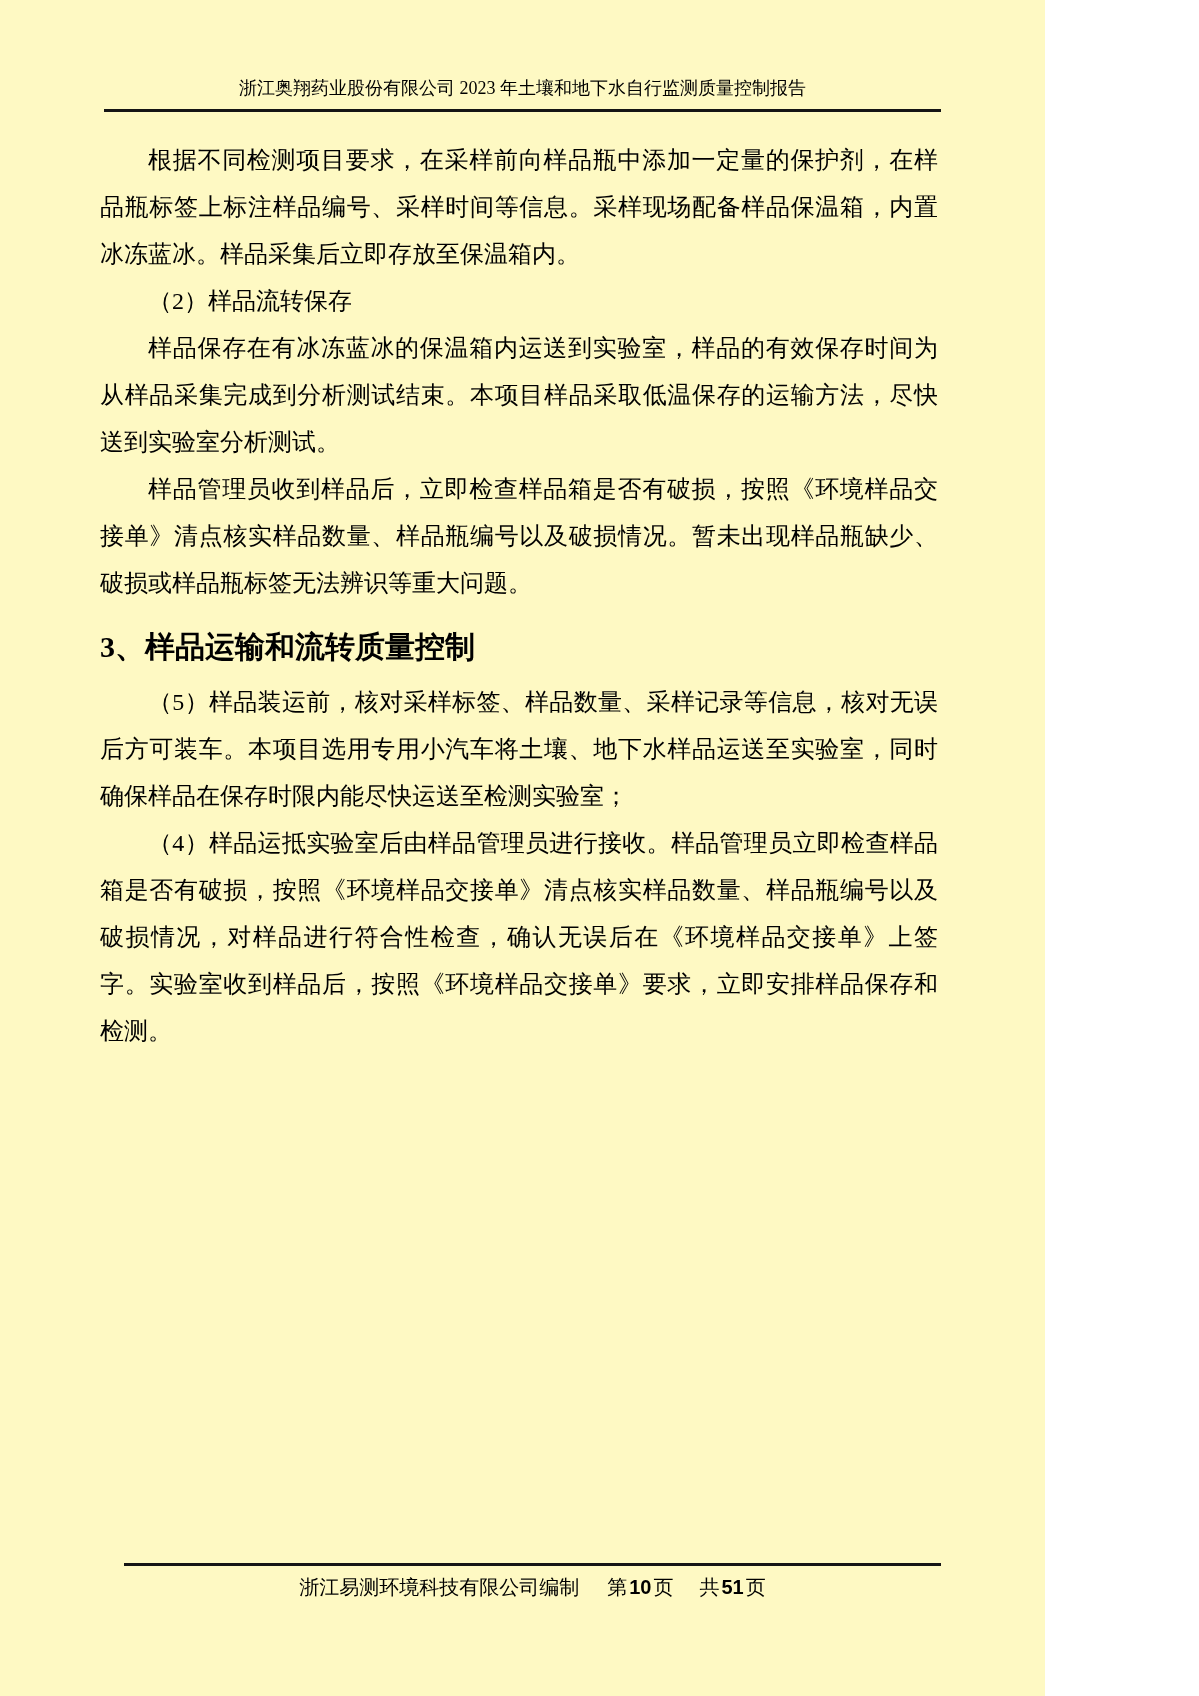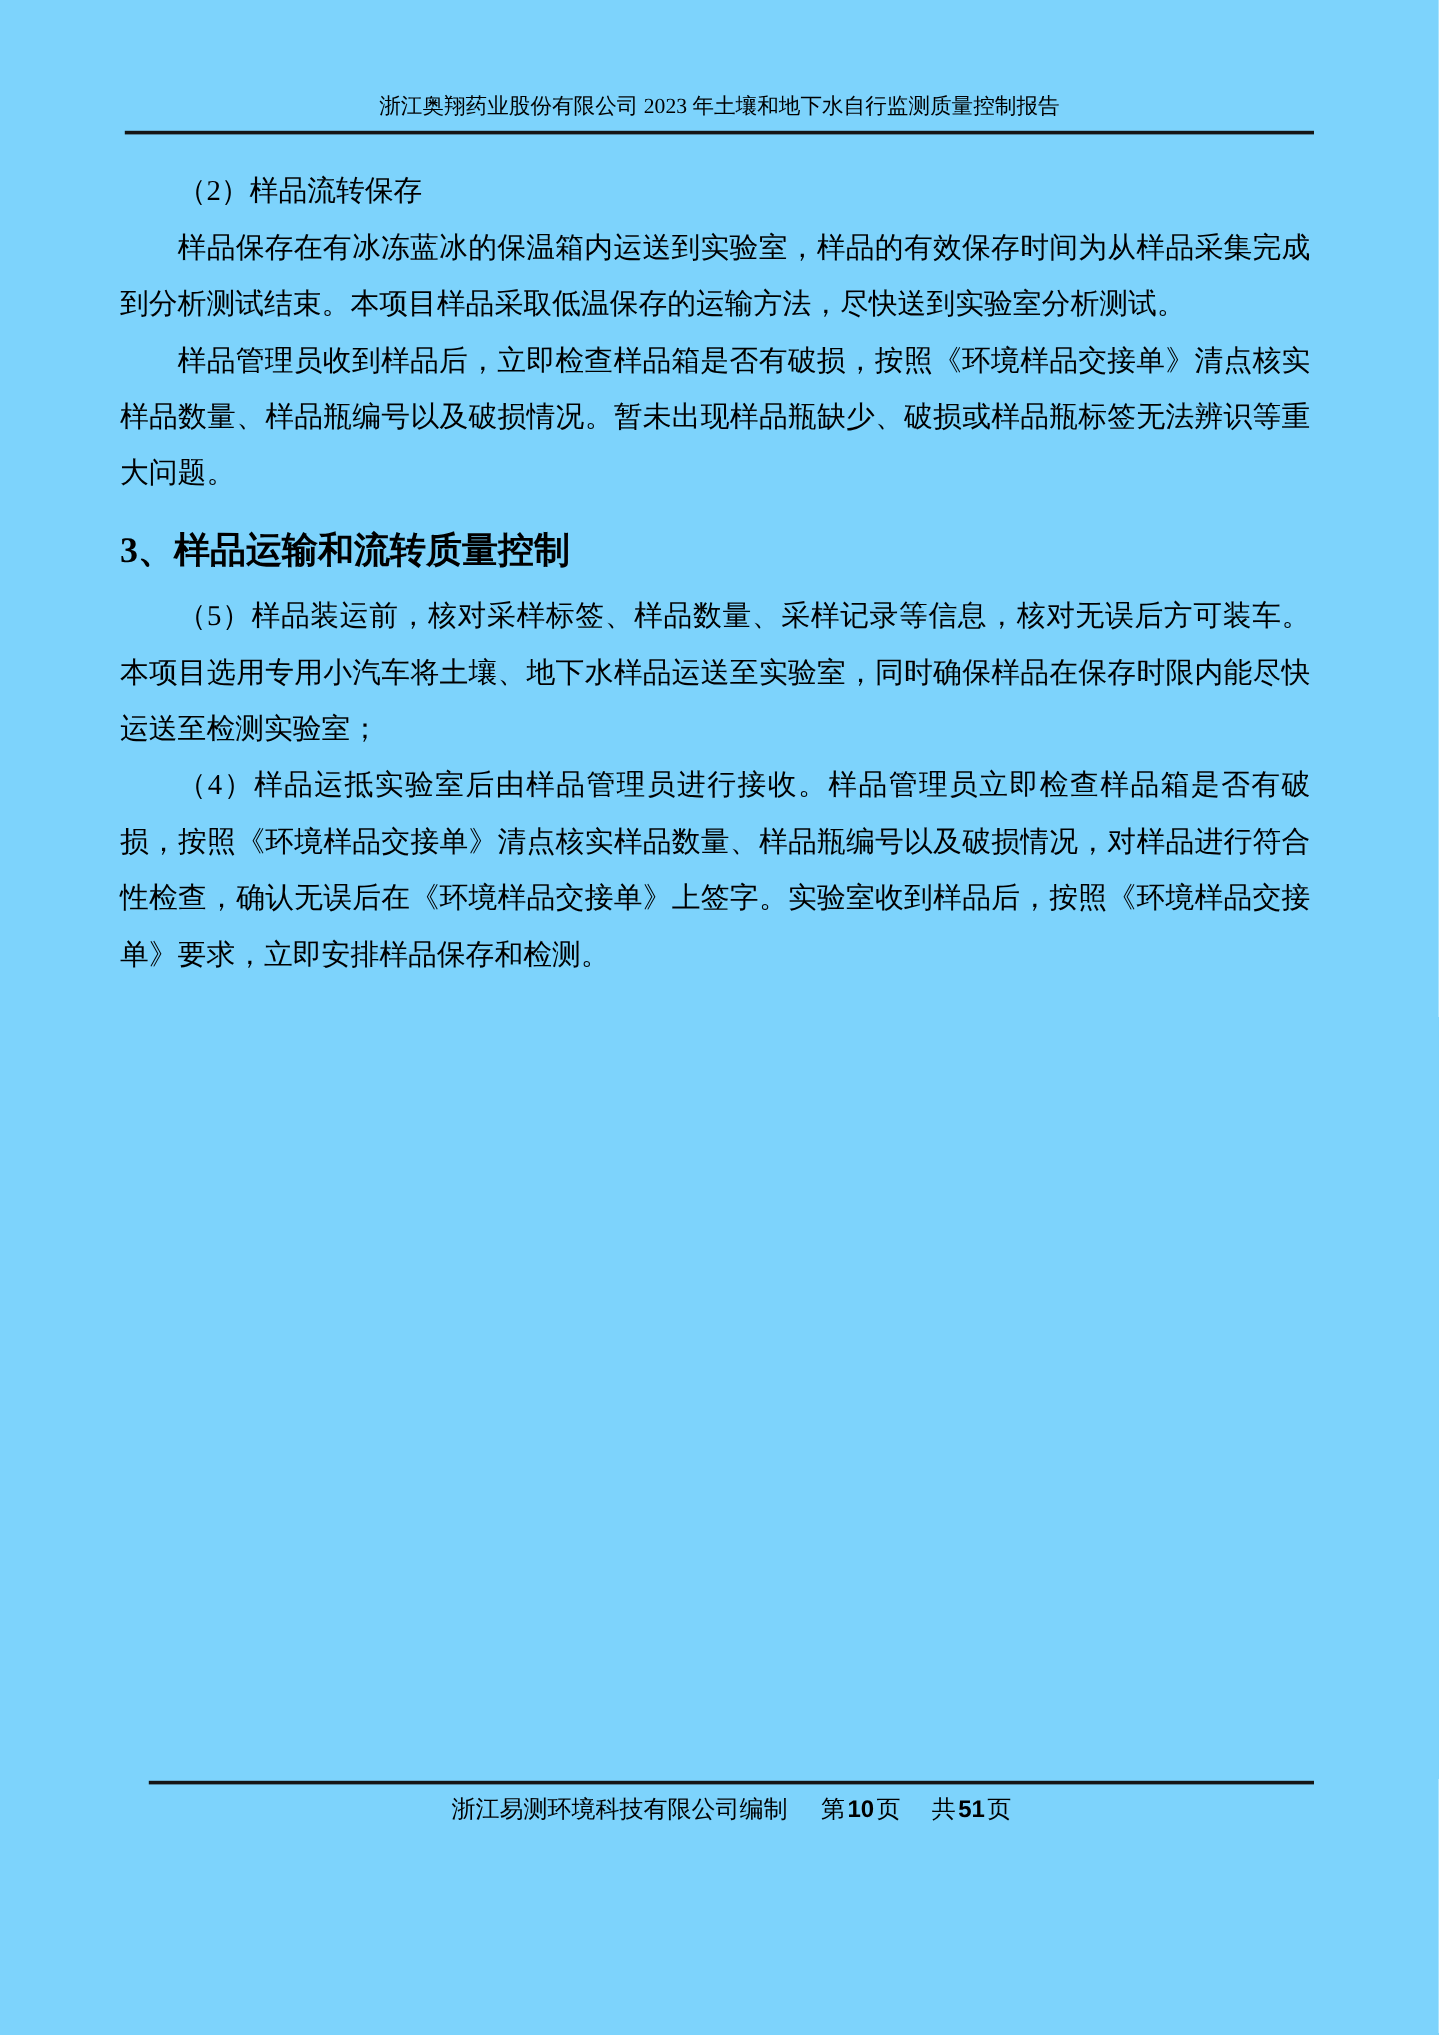--- a/index.html
+++ b/index.html
@@ -2,23 +2,23 @@
 <html lang="zh"><head>
 <meta charset="utf-8">
 <style>
   html, body {
     margin: 0;
     padding: 0;
     background: #ffffff;
   }
   .page {
     position: relative;
-    width: 1199px;
+    width: 1045px;
     height: 1696px;
-    background: #7dd3fc;
+    background: #fef9c3;
     color: #000000;
     font-family: "Liberation Serif", "DejaVu Serif", serif;
     overflow: hidden;
   }
   .page-header {
     padding: 76px 106px 0 106px;
   }
   .header-title {
     text-align: center;
     font-size: 18px;
@@ -48,21 +48,21 @@
     margin: 20px 0 12px 0;
     font-size: 30px;
     line-height: 40px;
     font-weight: bold;
     text-indent: 0;
   }
   .page-footer {
     position: absolute;
     left: 0;
     right: 0;
-    top: 1484px;
+    top: 1563px;
     padding-left: 20px;
   }
   .footer-rule {
     margin: 0 104px;
   }
   .footer-text {
     text-align: center;
     font-size: 20px;
     line-height: 26px;
     padding-top: 8px;
@@ -81,20 +81,21 @@
 
 <div class="page">
 
   <header class="page-header">
     <div class="header-title">浙江奥翔药业股份有限公司 2023 年土壤和地下水自行监测质量控制报告</div>
   </header>
 
   <div class="rule header-rule"></div>
 
   <main class="content">
+    <p>根据不同检测项目要求，在采样前向样品瓶中添加一定量的保护剂，在样品瓶标签上标注样品编号、采样时间等信息。采样现场配备样品保温箱，内置冰冻蓝冰。样品采集后立即存放至保温箱内。</p>
     <p>（2）样品流转保存</p>
     <p>样品保存在有冰冻蓝冰的保温箱内运送到实验室，样品的有效保存时间为从样品采集完成到分析测试结束。本项目样品采取低温保存的运输方法，尽快送到实验室分析测试。</p>
     <p>样品管理员收到样品后，立即检查样品箱是否有破损，按照《环境样品交接单》清点核实样品数量、样品瓶编号以及破损情况。暂未出现样品瓶缺少、破损或样品瓶标签无法辨识等重大问题。</p>
 
     <h2 class="section-heading">3、样品运输和流转质量控制</h2>
 
     <p>（5）样品装运前，核对采样标签、样品数量、采样记录等信息，核对无误后方可装车。本项目选用专用小汽车将土壤、地下水样品运送至实验室，同时确保样品在保存时限内能尽快运送至检测实验室；</p>
     <p>（4）样品运抵实验室后由样品管理员进行接收。样品管理员立即检查样品箱是否有破损，按照《环境样品交接单》清点核实样品数量、样品瓶编号以及破损情况，对样品进行符合性检查，确认无误后在《环境样品交接单》上签字。实验室收到样品后，按照《环境样品交接单》要求，立即安排样品保存和检测。</p>
   </main>
 

